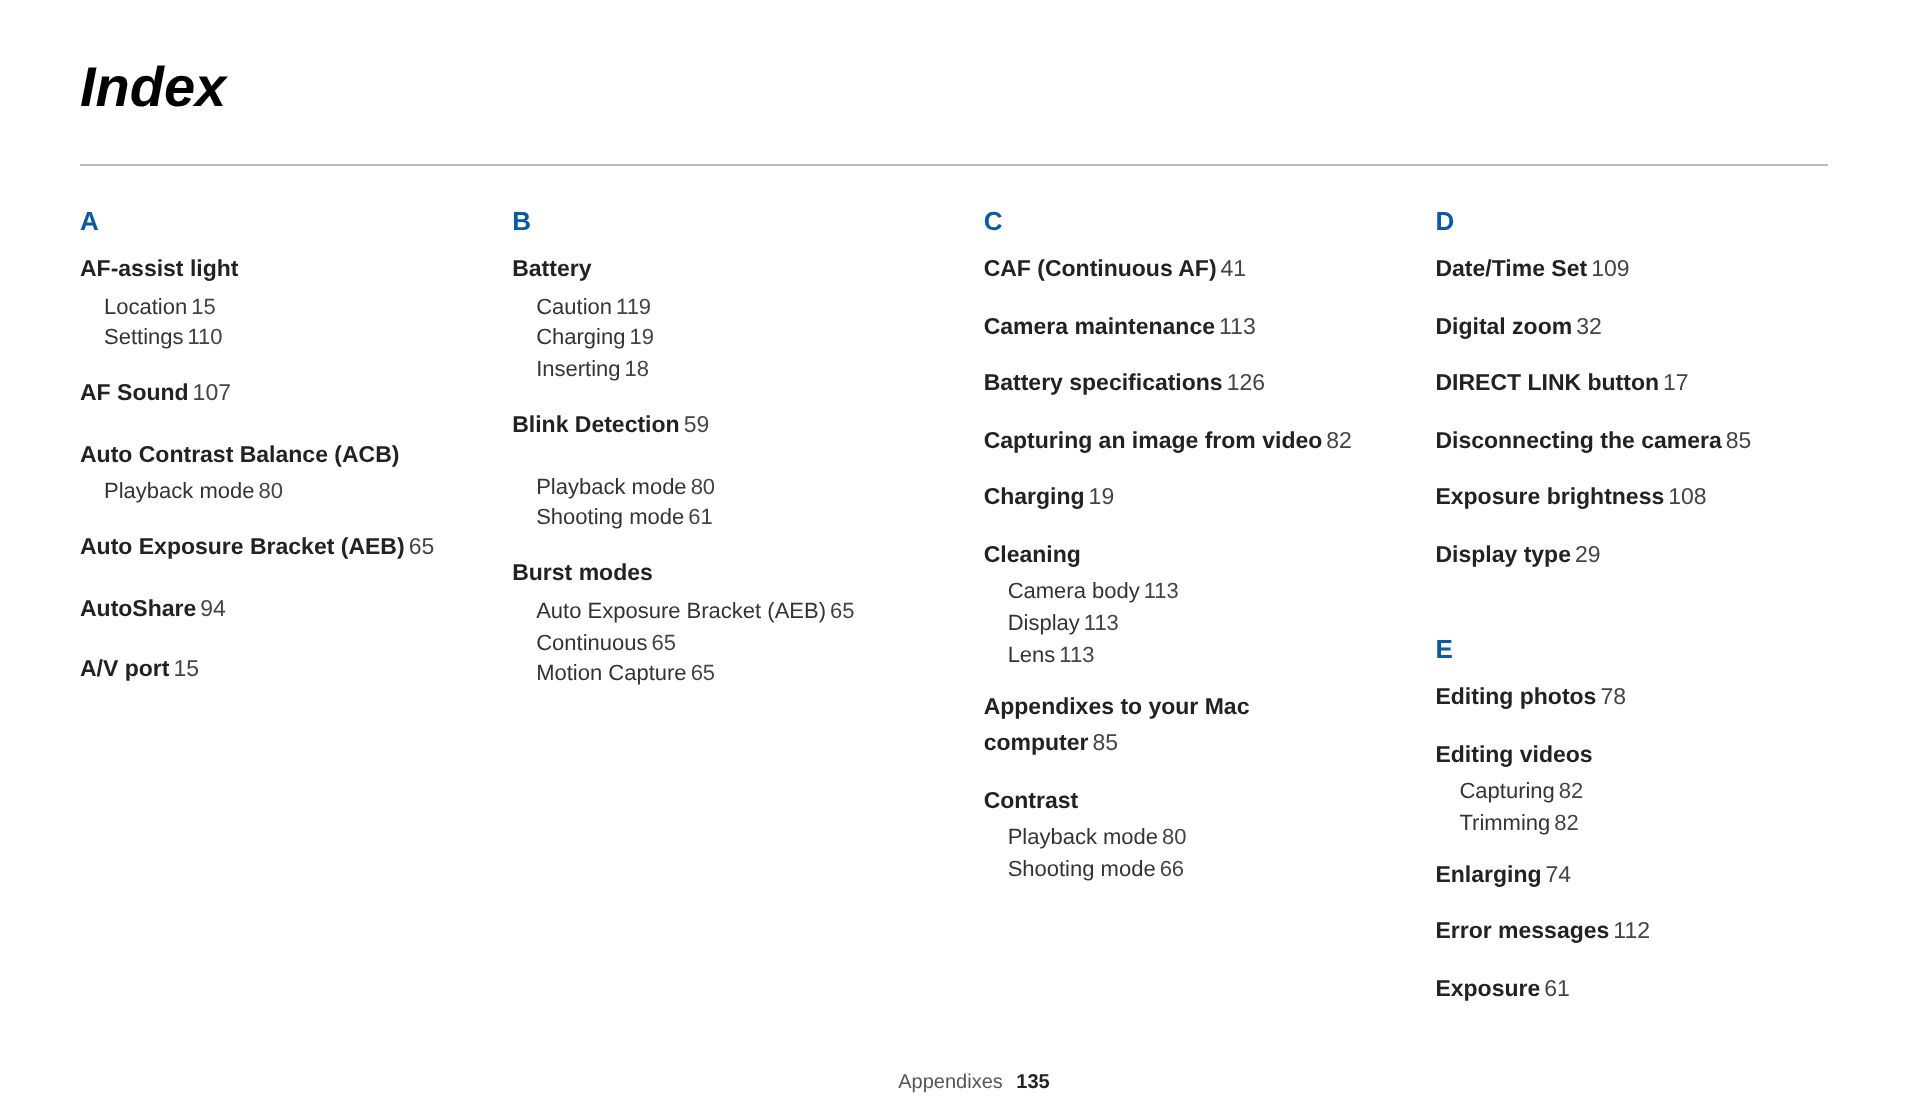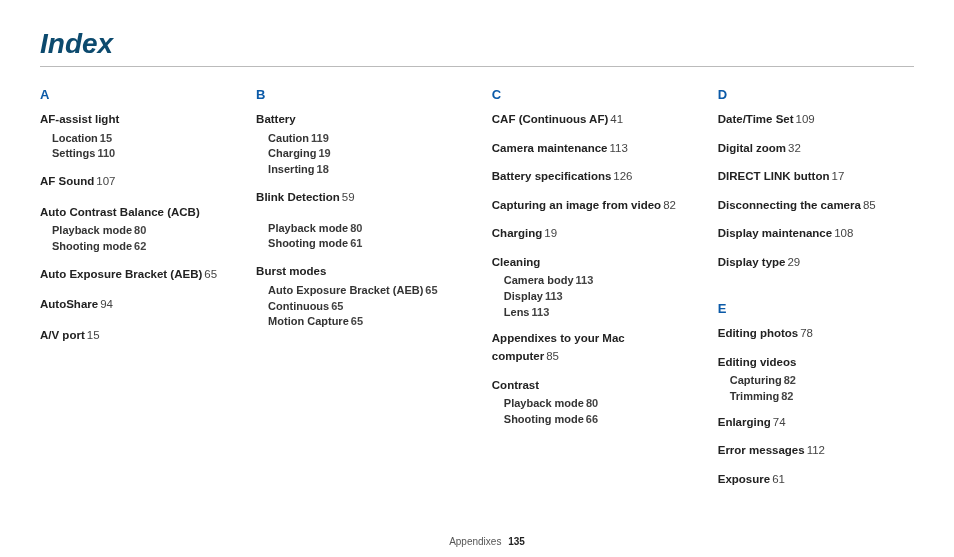--- a/index.html
+++ b/index.html
@@ -9,22 +9,22 @@
       background: #fff;
       font-family: "Segoe UI", "Helvetica Neue", Arial, sans-serif;
       padding: 28px 40px 0 40px;
       position: relative;
       color: #222;
     }
     .page-title {
       font-size: 28px;
       font-weight: 700;
       font-style: italic;
-      color: #0c4a6e;
-      margin-bottom: 6px;
+      color: #000000;
+      margin-bottom: 22px;
     }
     .rule {
       border: none;
       border-top: 1px solid #bbb;
       margin-bottom: 20px;
     }
     .columns {
       display: flex;
       gap: 10px;
     }
@@ -49,21 +49,21 @@
       line-height: 1.35;
       margin-bottom: 3px;
     }
     .entry .pg {
       font-weight: 400;
       color: #444;
       margin-left: 2px;
     }
     .sub {
       font-size: 11px;
-      font-weight: 700;
+      font-weight: 400;
       color: #333;
       line-height: 1.35;
       padding-left: 12px;
       margin-bottom: 1px;
     }
     .sub .pg {
       color: #444;
       margin-left: 2px;
     }
     .group { margin-bottom: 12px; }
@@ -101,21 +101,20 @@
       <div class="sub"><span>Settings</span><span class="pg">110</span></div>
     </div>
 
     <div class="group">
       <div class="entry"><span>AF Sound</span><span class="pg">107</span></div>
     </div>
 
     <div class="group">
       <div class="entry"><span>Auto Contrast Balance (ACB)</span></div>
       <div class="sub"><span>Playback mode</span><span class="pg">80</span></div>
-      <div class="sub"><span>Shooting mode</span><span class="pg">62</span></div>
     </div>
 
     <div class="group">
       <div class="entry"><span>Auto Exposure Bracket (AEB)</span><span class="pg">65</span></div>
     </div>
 
     <div class="group">
       <div class="entry"><span>AutoShare</span><span class="pg">94</span></div>
     </div>
 
@@ -195,21 +194,21 @@
     <div class="group-tight">
       <div class="entry"><span>Digital zoom</span><span class="pg">32</span></div>
     </div>
     <div class="group-tight">
       <div class="entry"><span>DIRECT LINK button</span><span class="pg">17</span></div>
     </div>
     <div class="group-tight">
       <div class="entry"><span>Disconnecting the camera</span><span class="pg">85</span></div>
     </div>
     <div class="group-tight">
-      <div class="entry"><span>Display maintenance</span><span class="pg">108</span></div>
+      <div class="entry"><span>Exposure brightness</span><span class="pg">108</span></div>
     </div>
     <div class="group-tight">
       <div class="entry"><span>Display type</span><span class="pg">29</span></div>
     </div>
 
     <div class="letter section-gap">E</div>
 
     <div class="group-tight">
       <div class="entry"><span>Editing photos</span><span class="pg">78</span></div>
     </div>

